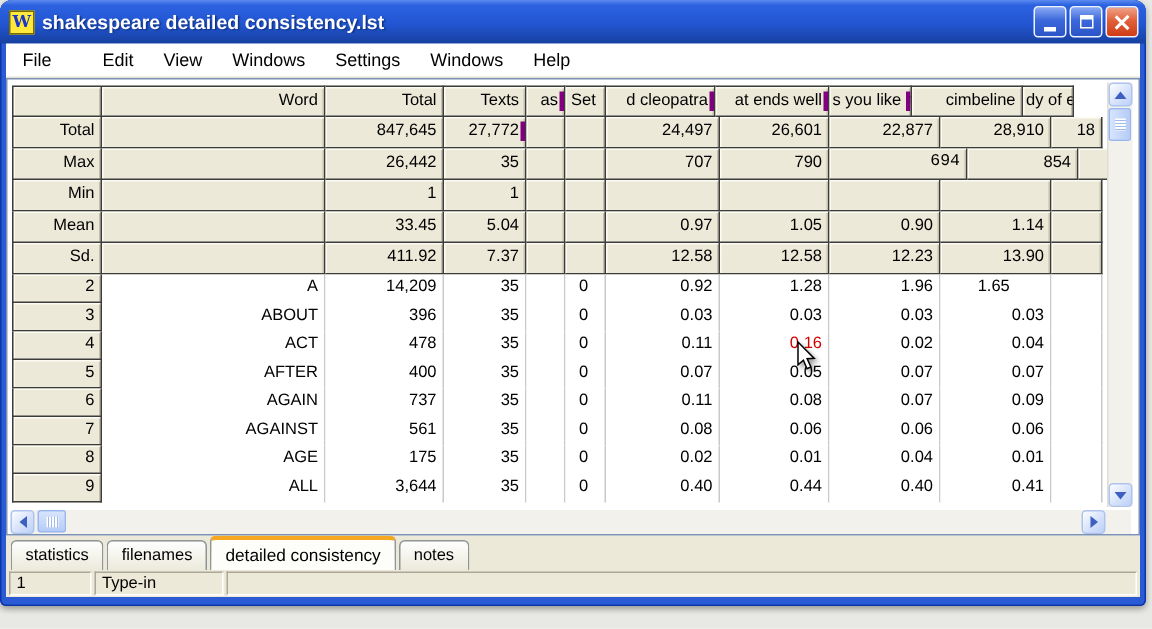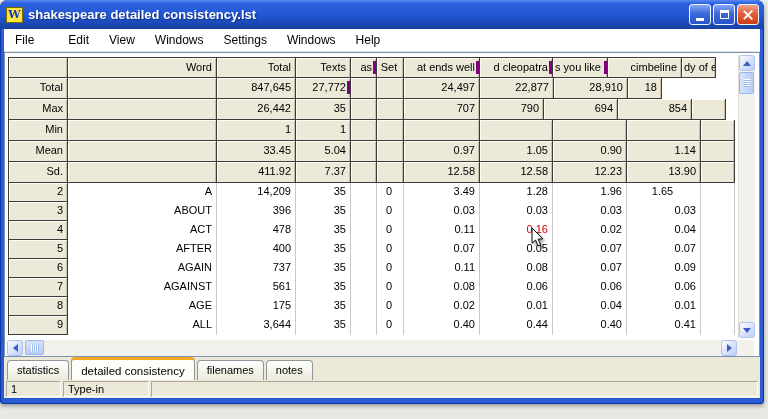--- a/index.html
+++ b/index.html
@@ -139,48 +139,49 @@
 
     <div class="grid">
       <div class="rows">
           <div class="row hdrrow">
             <div class="cell al-r beige" style="width: 60px;"></div>
             <div class="cell al-r beige" style="width: 149px;">Word</div>
             <div class="cell al-r beige" style="width: 79px;">Total</div>
             <div class="cell al-r beige" style="width: 55px;">Texts</div>
             <div class="cell al-r beige" style="width: 26px;">as<span class="tmark"></span></div>
             <div class="cell al-c beige" style="width: 27px;">Set</div>
+            <div class="cell al-r beige" style="width: 73px;">d cleopatra<span class="tmark"></span></div>
             <div class="cell al-r beige" style="width: 76px;">at ends well<span class="tmark"></span></div>
-            <div class="cell al-r beige" style="width: 73px;">d cleopatra<span class="tmark"></span></div>
             <div class="cell al-r beige" style="width: 55px;">s you like it<span class="tmark"></span></div>
             <div class="cell al-r beige" style="width: 74px;">cimbeline</div>
             <div class="cell al-l beige" style="width: 34px;">dy of e</div>
           </div>
           <div class="row statrow">
             <div class="cell al-r beige" style="width: 60px;">Total</div>
             <div class="cell al-r beige" style="width: 149px;"></div>
             <div class="cell al-r beige" style="width: 79px;">847,645</div>
             <div class="cell al-r beige" style="width: 55px;">27,772<span class="tmark"></span></div>
             <div class="cell al-c beige" style="width: 26px;"></div>
             <div class="cell al-c beige" style="width: 27px;"></div>
             <div class="cell al-r beige" style="width: 76px;">24,497</div>
+            <div class="cell al-r beige" style="width: 73px;">26,601</div>
             <div class="cell al-r beige" style="width: 74px;">22,877</div>
             <div class="cell al-r beige" style="width: 74px; text-align: right;">28,910</div>
             <div class="cell al-r beige" style="width: 34px;">18</div>
           </div>
           <div class="row statrow">
             <div class="cell al-r beige" style="width: 60px;">Max</div>
             <div class="cell al-r beige" style="width: 149px;"></div>
             <div class="cell al-r beige" style="width: 79px;">26,442</div>
             <div class="cell al-r beige" style="width: 55px;">35</div>
             <div class="cell al-c beige" style="width: 26px;"></div>
             <div class="cell al-c beige" style="width: 27px;"></div>
             <div class="cell al-r beige" style="width: 76px;">707</div>
-            <div class="cell al-r beige" style="width: 64px; padding-left: 12px;">790</div>
-            <div class="cell al-r beige" style="width: 74px;">694</div>
+            <div class="cell al-r beige" style="width: 73px; padding-left: 12px;">790</div>
+            <div class="cell al-r beige" style="width: 92px; font-family: Liberation Mono, monospace;">694</div>
             <div class="cell al-r beige" style="width: 74px;">854</div>
             <div class="cell al-r beige" style="width: 34px;"></div>
           </div>
           <div class="row statrow">
             <div class="cell al-r beige" style="width: 60px;">Min</div>
             <div class="cell al-r beige" style="width: 149px;"></div>
             <div class="cell al-r beige" style="width: 79px;">1</div>
             <div class="cell al-r beige" style="width: 55px;">1</div>
             <div class="cell al-c beige" style="width: 26px;"></div>
             <div class="cell al-c beige" style="width: 27px;"></div>
@@ -216,21 +217,21 @@
             <div class="cell al-r beige" style="width: 74px;">13.90</div>
             <div class="cell al-r beige" style="width: 34px;"></div>
           </div>
           <div class="row datarow">
             <div class="cell al-r beige" style="width: 60px;">2</div>
             <div class="cell al-r wcell" style="width: 149px;">A</div>
             <div class="cell al-r wcell" style="width: 79px;">14,209</div>
             <div class="cell al-r wcell" style="width: 55px;">35</div>
             <div class="cell al-c wcell" style="width: 26px;"></div>
             <div class="cell al-c wcell" style="width: 27px;">0</div>
-            <div class="cell al-r wcell" style="width: 76px;">3.49</div>
+            <div class="cell al-r wcell" style="width: 76px;">0.92</div>
             <div class="cell al-r wcell" style="width: 73px;">1.28</div>
             <div class="cell al-r wcell" style="width: 74px;">1.96</div>
             <div class="cell al-r wcell" style="width: 74px; text-align: center;">1.65</div>
             <div class="cell al-r wcell" style="width: 34px;"></div>
           </div>
           <div class="row datarow">
             <div class="cell al-r beige" style="width: 60px;">3</div>
             <div class="cell al-r wcell" style="width: 149px;">ABOUT</div>
             <div class="cell al-r wcell" style="width: 79px;">396</div>
             <div class="cell al-r wcell" style="width: 55px;">35</div>
@@ -342,22 +343,22 @@
           <span class="ridges"></span>
           </span>
         <span class="sbtn" style="right:17px;top:0;">
           <span class="tri tri-right"></span>
           </span>
       </div>
     </div>
 
     <div class="tabbar">
         <span class="tab">statistics</span>
+        <span class="tab">filenames</span>
         <span class="tab active">detailed consistency</span>
-        <span class="tab">filenames</span>
         <span class="tab">notes</span>
       </div>
 
     <div class="statusbar">
       <span class="spanel sp1">1</span>
       <span class="spanel sp2">Type-in</span>
       <span class="spanel sp3"></span>
     </div>
   </div>
 

